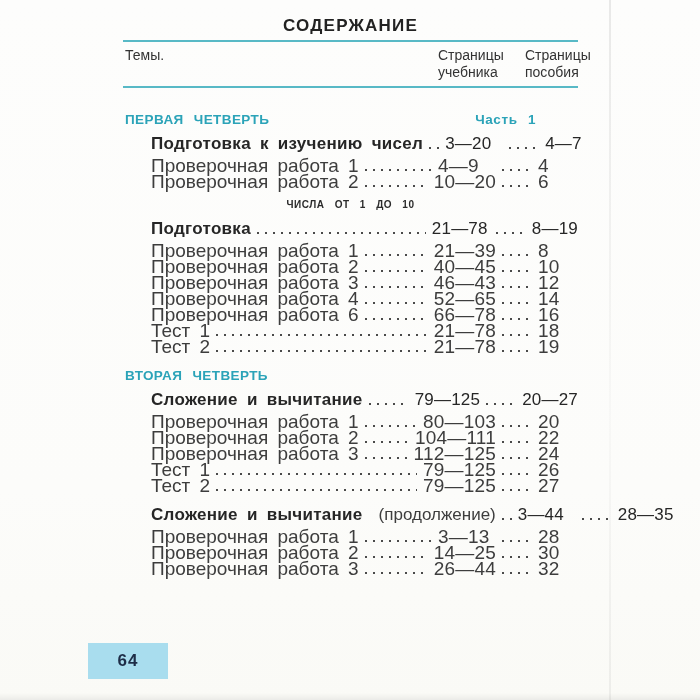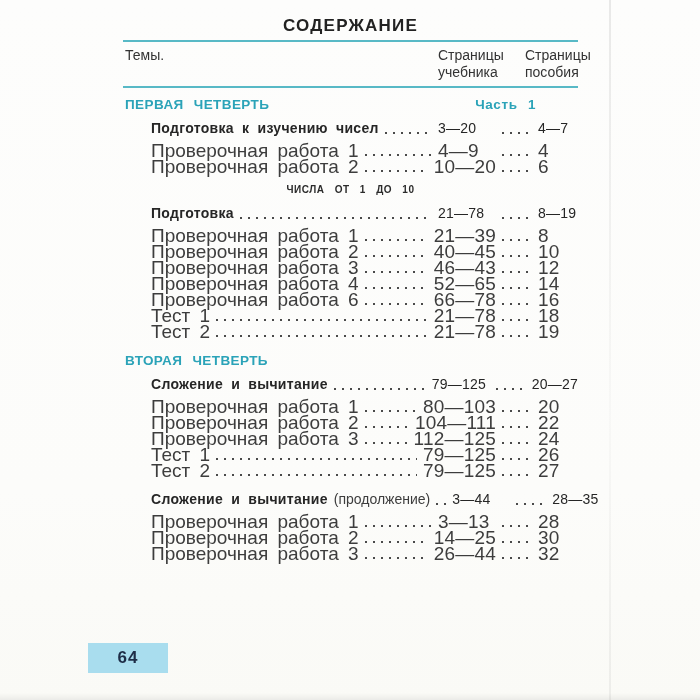--- a/index.html
+++ b/index.html
@@ -21,46 +21,46 @@
     font-weight:bold;color:#222;letter-spacing:1.2px;word-spacing:4px;}
 
   .rule{height:0;border-top:2px solid #58b9c6;}
 
   .thead{position:relative;height:44px;font-size:14px;color:#333;}
   .th-left{position:absolute;left:2px;top:5px;line-height:17px;word-spacing:5px;white-space:nowrap;}
   .th-col1{position:absolute;left:315px;top:5px;line-height:17px;}
   .th-col2{position:absolute;left:402px;top:5px;line-height:17px;}
 
   .section{margin-top:12px;}
-  .section.first{margin-top:8px;}
+  .section.first{margin-top:23px;}
   .section.no-gap{margin-top:0;}
 
   .sec-head{display:flex;justify-content:space-between;align-items:baseline;
     padding:0 2px;line-height:18px;font-size:13.5px;font-weight:bold;
     color:#2ba3b8;letter-spacing:.4px;word-spacing:6px;white-space:nowrap;}
   .sec-head .part{margin-right:40px;letter-spacing:.6px;}
 
   .sub-head{margin:6px 0 2px;text-align:center;font-size:10px;line-height:18px;
     font-weight:bold;color:#2b2b2b;letter-spacing:.5px;word-spacing:7px;}
 
   .row{display:flex;align-items:baseline;padding-left:28px;
     font-size:19px;line-height:16px;word-spacing:4px;color:#3d3d3d;}
   .row .label{white-space:nowrap;}
-  .row.bold{margin:6px 0;line-height:17px;font-size:14px;color:#262626;}
+  .row.bold{margin:6px 0;line-height:17px;font-size:17px;color:#262626;}
   .row.bold .label{font-weight:bold;letter-spacing:.3px;}
-  .row .suffix{font-weight:normal;margin-left:6px;white-space:nowrap;color:#3d3d3d;}
+  .row .suffix{font-weight:normal;margin-left:16px;white-space:nowrap;color:#3d3d3d;}
 
   .dots{flex:1 1 auto;height:2px;align-self:flex-end;margin:0 6px 3px 6px;min-width:10px;
     background-image:repeating-linear-gradient(to right,#4a4a4a 0 2px,transparent 2px 8px);}
   .dots2{flex:0 0 30px;min-width:30px;}
   .pg{white-space:nowrap;letter-spacing:.2px;}
   .pg-tb{flex:0 0 58px;}
   .pg-man{flex:0 0 40px;}
 
-  .page-tab{position:absolute;left:88px;top:643px;width:80px;height:30px;
+  .page-tab{position:absolute;left:88px;top:643px;width:80px;height:36px;
     background:#a9ddee;color:#1e2d47;display:flex;align-items:center;justify-content:center;
     font-size:17px;font-weight:bold;letter-spacing:1px;}
 </style>
 </head>
 <body>
 
 <div class="page">
   <div class="edge-line"></div>
   <div class="bottom-shade"></div>
 

